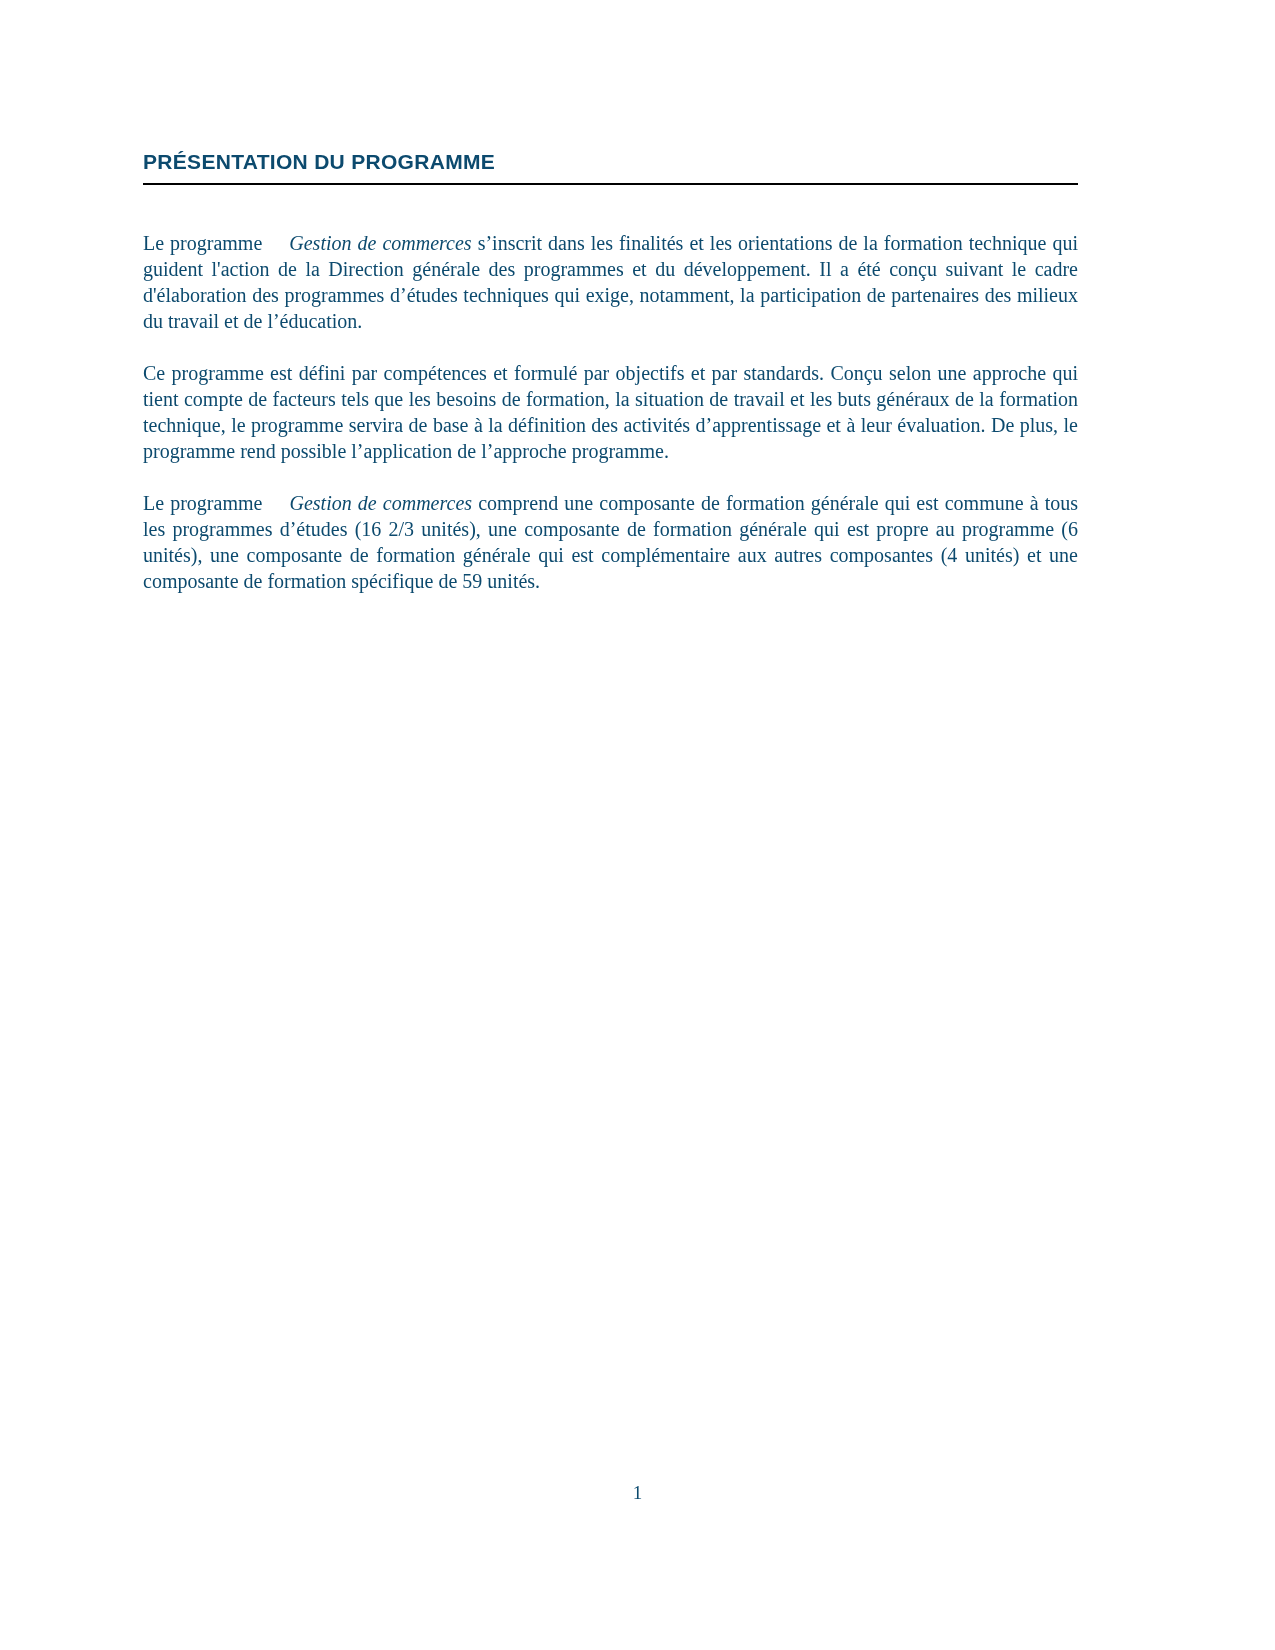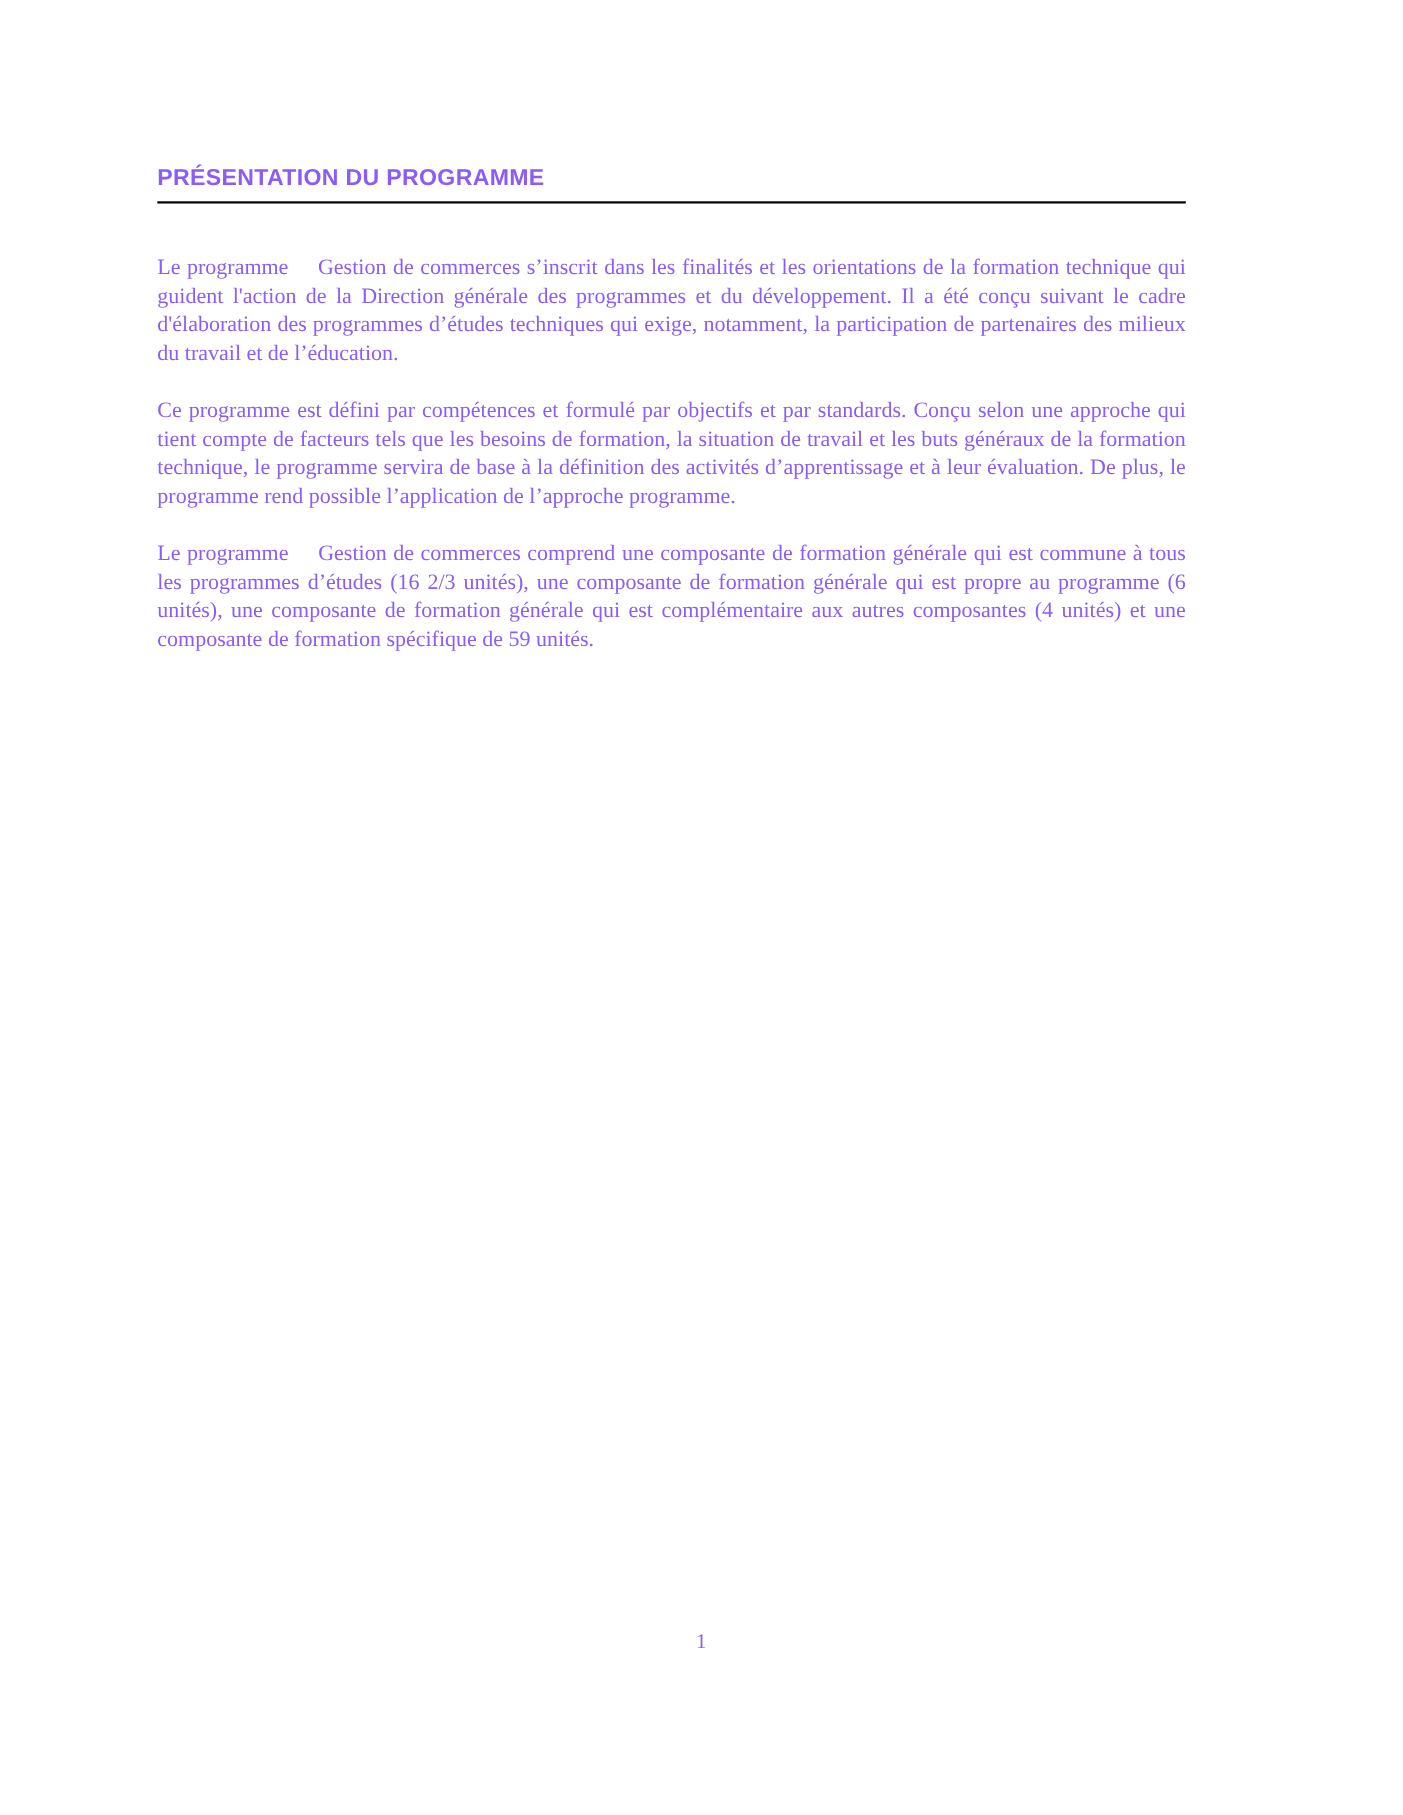--- a/index.html
+++ b/index.html
@@ -5,21 +5,21 @@
   html, body {
     margin: 0;
     padding: 0;
     background: #ffffff;
   }
   .page {
     position: relative;
     width: 1275px;
     height: 1650px;
     background: #ffffff;
-    color: #8b5cf6;
+    color: #0c4a6e;
     font-family: "Liberation Serif", serif;
     overflow: hidden;
   }
   .content {
     position: absolute;
     left: 143px;
     top: 150px;
     width: 935px;
   }
   .heading {
@@ -35,20 +35,21 @@
     background: #000000;
     margin: 0 0 45px 0;
   }
   p.body-text {
     font-size: 20px;
     line-height: 26px;
     text-align: justify;
     margin: 0 0 26px 0;
   }
   .italic {
+    font-style: italic;
     margin-left: 21px;
   }
   .page-number {
     position: absolute;
     left: 0;
     bottom: 146px;
     width: 1275px;
     text-align: center;
     font-size: 19px;
     font-family: "Liberation Serif", serif;

